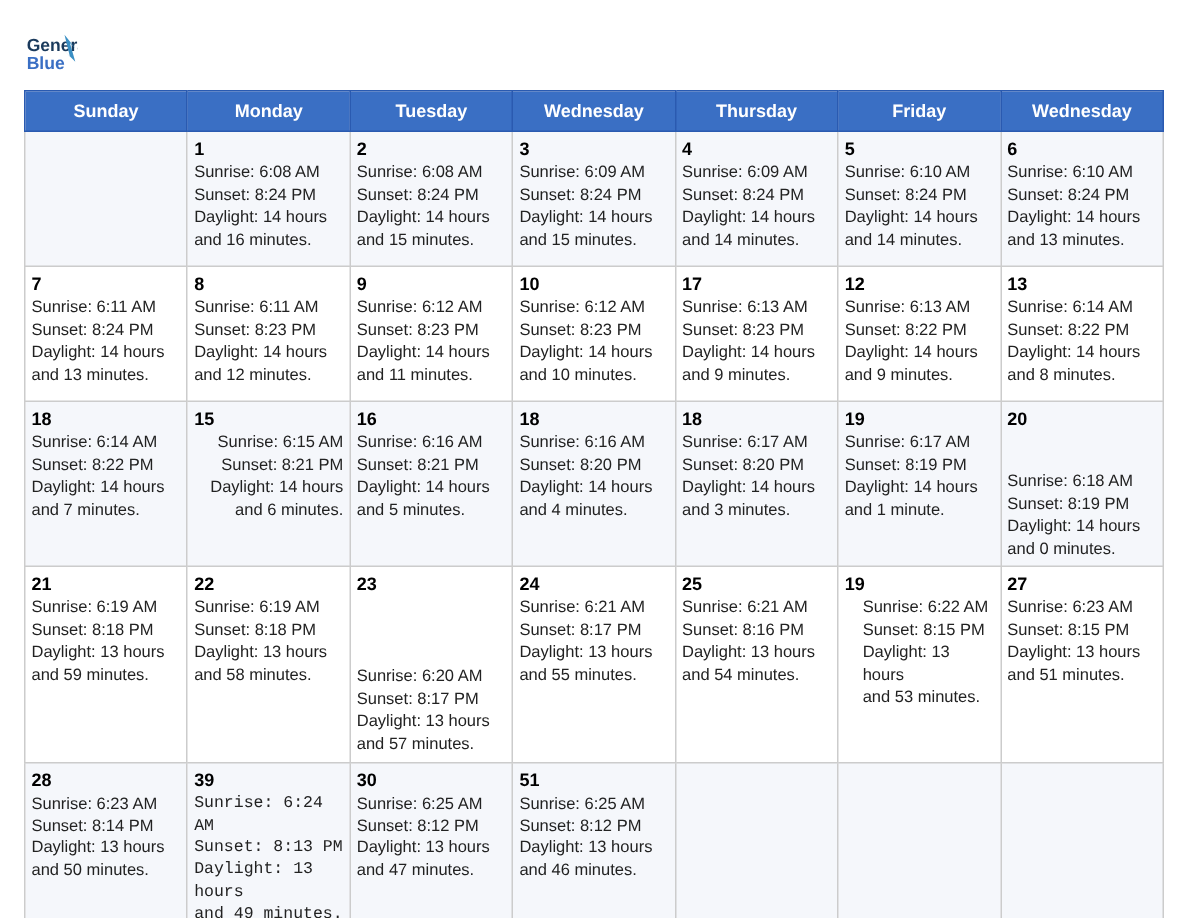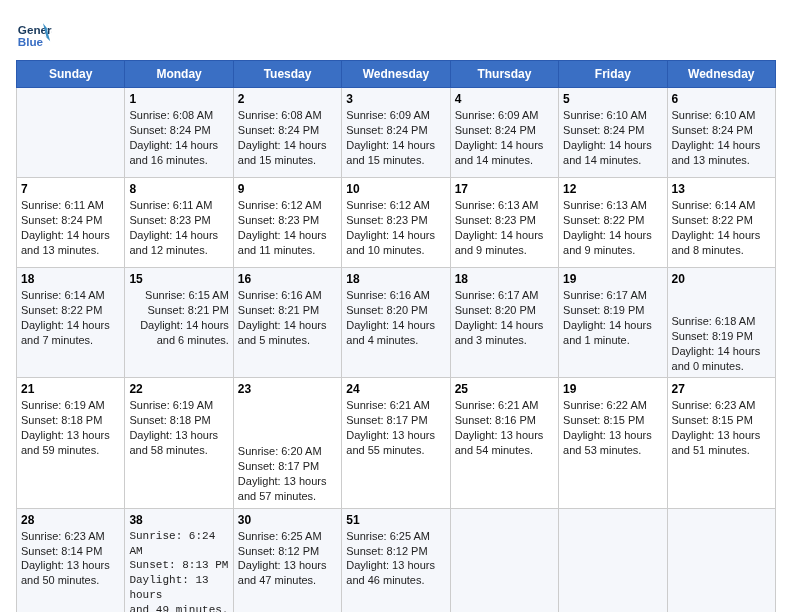--- a/index.html
+++ b/index.html
@@ -292,21 +292,21 @@
         </td>
         <td>
           <span class="day-num">25</span>
           <div class="day-info" style="white-space: pre-line;">Sunrise: 6:21 AM
 Sunset: 8:16 PM
 Daylight: 13 hours
 and 54 minutes.</div>
         </td>
         <td>
           <span class="day-num">19</span>
-          <div class="day-info" style="white-space: pre-line;">Sunrise: 6:22 AM
+          <div class="day-info" style="white-space: pre-line; margin-left: 12px;">Sunrise: 6:22 AM
 Sunset: 8:15 PM
 Daylight: 13 hours
 and 53 minutes.</div>
         </td>
         <td>
           <span class="day-num">27</span>
           <div class="day-info" style="white-space: pre-line;">Sunrise: 6:23 AM
 Sunset: 8:15 PM
 Daylight: 13 hours
 and 51 minutes.</div>
@@ -314,21 +314,21 @@
       </tr>
       <tr>
         <td>
           <span class="day-num">28</span>
           <div class="day-info" style="white-space: pre-line;">Sunrise: 6:23 AM
 Sunset: 8:14 PM
 Daylight: 13 hours
 and 50 minutes.</div>
         </td>
         <td>
-          <span class="day-num">38</span>
+          <span class="day-num">39</span>
           <div class="day-info" style="white-space: pre-line; font-family: Liberation Mono, monospace;">Sunrise: 6:24 AM
 Sunset: 8:13 PM
 Daylight: 13 hours
 and 49 minutes.</div>
         </td>
         <td>
           <span class="day-num">30</span>
           <div class="day-info" style="white-space: pre-line;">Sunrise: 6:25 AM
 Sunset: 8:12 PM
 Daylight: 13 hours

